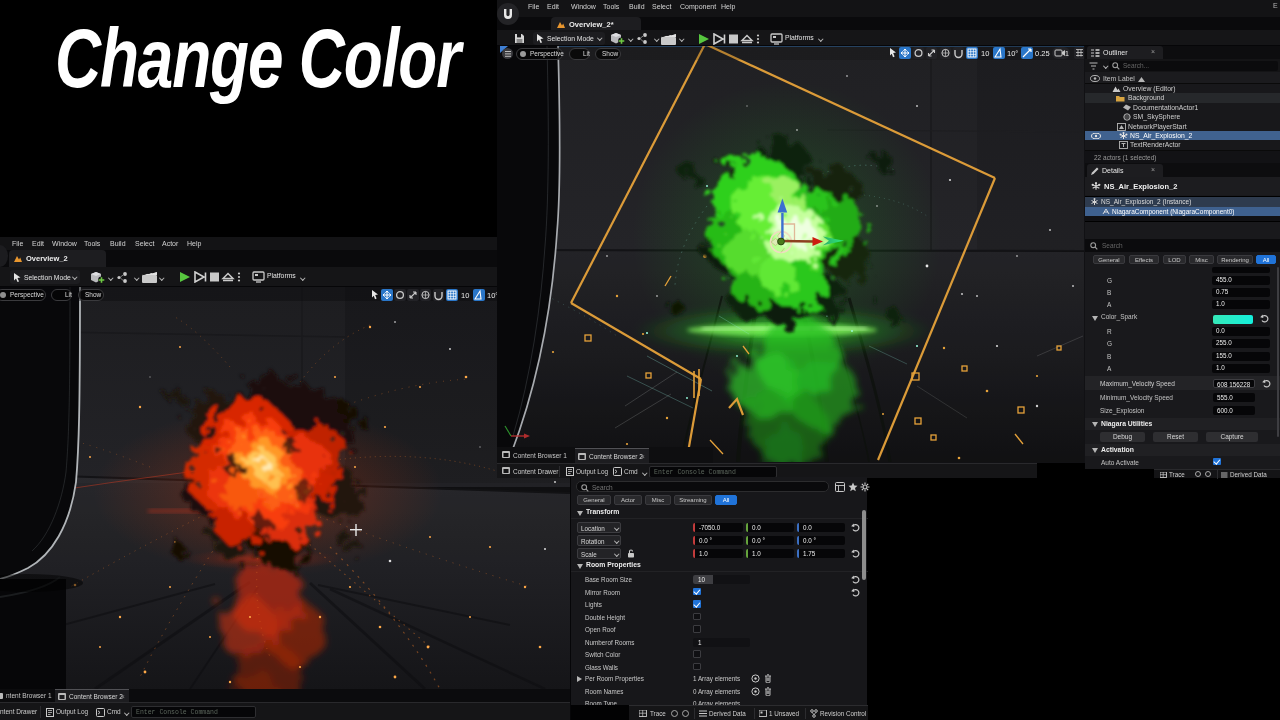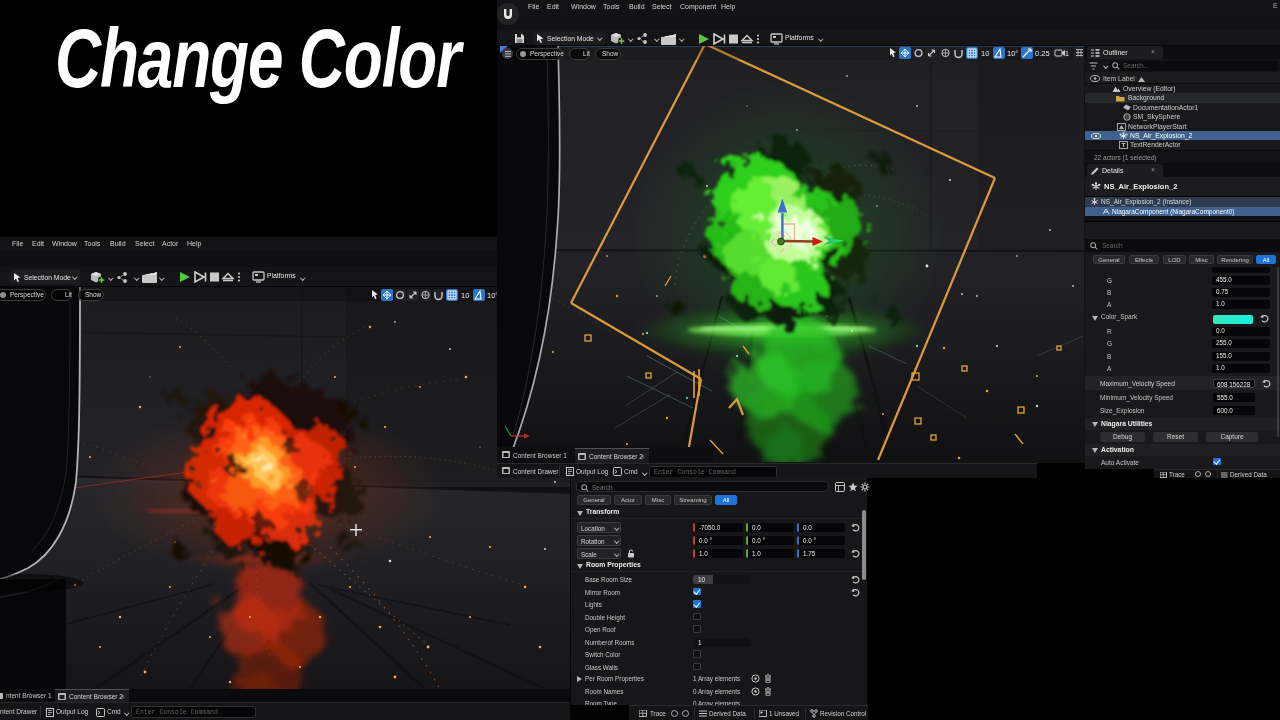--- a/index.html
+++ b/index.html
@@ -25,20 +25,29 @@
     <span class="mi" style="left:12px;top:3px">File</span>
         <span class="mi" style="left:32px;top:3px">Edit</span>
     <span class="mi" style="left:52px;top:3px">Window</span>
         <span class="mi" style="left:84px;top:3px">Tools</span>
     <span class="mi" style="left:110px;top:3px">Build</span>
         <span class="mi" style="left:135px;top:3px">Select</span>
     <span class="mi" style="left:162px;top:3px">Actor</span>
         <span class="mi" style="left:187px;top:3px">Help</span>
   </div>
 
+  <div class="a" style="left:0;top:13px;width:570px;height:17px;background:#0a0a0c">
+    <div class="a" style="left:-8px;top:-5px;width:16px;height:22px;border-radius:50%;background:#1c1c1f"></div>
+    <div class="a" style="left:9px;top:0;width:97px;height:17px;background:#1d1d20;border-radius:4px 4px 0 0">
+      <svg class="a" style="left:4px;top:4px" width="10" height="9" viewBox="0 0 10 9">
+            <path d="M1,8 L4,2 L6,5.5 L7.2,3.5 L9,8 Z" fill="#e8962e"></path>
+          </svg>
+      <span class="a nw" style="left:17px;top:4px;font-size:7.5px;color:#ededed;font-weight:bold">Overview_2</span>
+    </div>
+  </div>
 
   <div class="a" style="left:0;top:30px;width:570px;height:20px;background:#151517;border-bottom:1px solid #060608">
     <div class="a" style="left:10px;top:3px;width:70px;height:14px;background:#1d1d20;border-radius:3px">
       <svg class="a" style="left:3px;top:2.5px" width="9" height="9" viewBox="0 0 9 9">
             <path d="M1,0 L7.5,4.5 L4.5,5 L6,8.5 L4.5,9 L3,5.6 L1,7.5 Z" fill="#e6e6e6"></path>
           </svg>
       <span class="a nw" style="left:14px;top:3.5px;font-size:6.8px;color:#e2e2e2">Selection Mode</span>
       <span class="ch a" style="left:60px;top:5px"></span>
     </div>
     <svg class="a" style="left:91px;top:4px" width="22" height="13" viewBox="0 0 22 13">
@@ -326,20 +335,28 @@
         <span class="mi" style="left:50px;top:3px">Edit</span>
     <span class="mi" style="left:74px;top:3px">Window</span>
         <span class="mi" style="left:106px;top:3px">Tools</span>
     <span class="mi" style="left:132px;top:3px">Build</span>
         <span class="mi" style="left:155px;top:3px">Select</span>
     <span class="mi" style="left:183px;top:3px">Component</span>
         <span class="mi" style="left:224px;top:3px">Help</span>
         <span class="mi" style="left:776px;top:2px;color:#b5b5b5">E</span>
   </div>
 
+  <div class="a" style="left:0;top:17px;width:783px;height:13px;background:#0a0a0c">
+    <div class="a" style="left:54px;top:0;width:90px;height:13px;background:#1d1d20;border-radius:4px 4px 0 0">
+      <svg class="a" style="left:5px;top:2.5px" width="10" height="9" viewBox="0 0 10 9">
+            <path d="M1,8 L4,2 L6,5.5 L7.2,3.5 L9,8 Z" fill="#e8962e"></path>
+          </svg>
+      <span class="a nw" style="left:18px;top:2.5px;font-size:7.5px;color:#ededed;font-weight:bold">Overview_2*</span>
+    </div>
+  </div>
 
   <div class="a" style="left:0;top:30px;width:783px;height:16px;background:#151517;border-bottom:1px solid #060608">
     <svg class="a" style="left:17px;top:2.5px" width="11" height="11" viewBox="0 0 11 11">
           <path d="M1,1 H8 L10,3 V10 H1 Z" fill="#d5d5d5"></path>
           <rect x="3" y="1" width="4" height="3.4" fill="#151517"></rect>
           <rect x="2.6" y="6" width="5.8" height="4" fill="#8a8a8a"></rect>
         </svg>
     <div class="a" style="left:36px;top:1.5px;width:72px;height:13px;background:#1d1d20;border-radius:3px">
       <svg class="a" style="left:3px;top:2px" width="9" height="9" viewBox="0 0 9 9">
             <path d="M1,0 L7.5,4.5 L4.5,5 L6,8.5 L4.5,9 L3,5.6 L1,7.5 Z" fill="#e6e6e6"></path>

